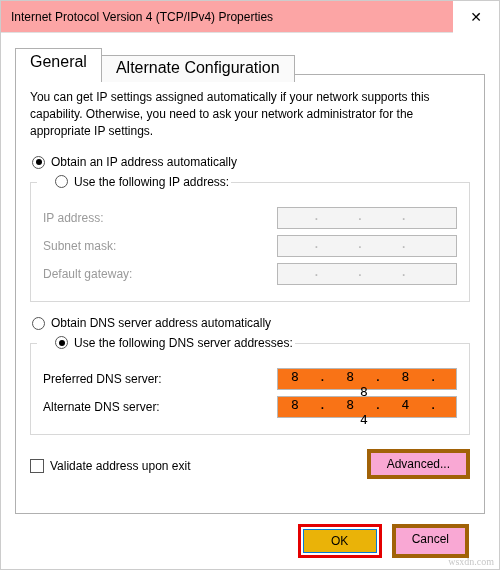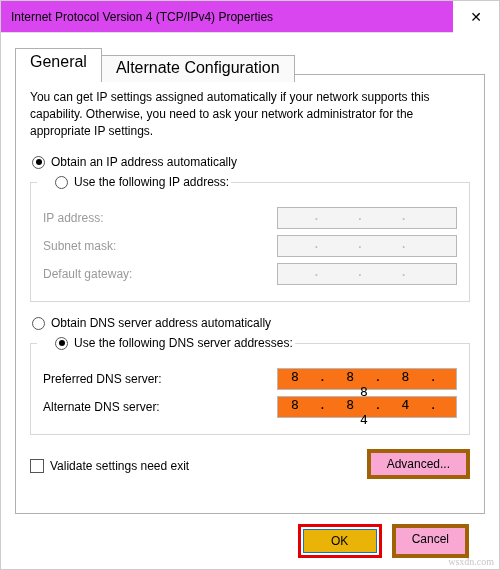--- a/index.html
+++ b/index.html
@@ -12,21 +12,21 @@
       overflow: hidden;
       border: 1px solid #ccc;
     }
     .titlebar {
       display: flex;
       justify-content: space-between;
       align-items: center;
       height: 32px;
       padding: 0 0 0 10px;
       border-bottom: 1px solid #e0e0e0;
-      background: #d946ef;
+      background: #fca5a5;
     }
     .titlebar .title { font-size: 12px; color: #000; }
     .close-btn {
       width: 46px;
       height: 32px;
       background: #fff;
       display: flex;
       align-items: center;
       justify-content: center;
       font-size: 14px;
@@ -76,21 +76,21 @@
       padding: 8px 12px 10px 12px;
       margin-bottom: 14px;
       position: relative;
     }
     fieldset legend {
       padding: 0 2px;
       margin-left: -6px;
     }
     .radio-row {
       display: flex;
-      align-items: center;
+      align-items: flex-start;
       gap: 6px;
       margin: 4px 0;
       padding-left: 16px;
     }
     .radio-circle {
       width: 13px;
       height: 13px;
       border: 1px solid #555;
       border-radius: 50%;
       display: inline-flex;
@@ -249,21 +249,21 @@
       </div>
       <div class="field-row">
         <span class="field-label">Alternate DNS server:</span>
         <div class="ip-input">8 . 8 . 4 . 4</div>
       </div>
     </fieldset>
 
     <div class="bottom-controls">
       <div class="check-row">
         <span class="checkbox"></span>
-        <span>Validate settings need exit</span>
+        <span>Validate address upon exit</span>
       </div>
       <span class="button">Advanced...</span>
     </div>
   </div>
 
   <div class="footer">
     <span class="ok-highlight">
       <span class="button">OK</span>
     </span>
     <span class="button">Cancel</span>

